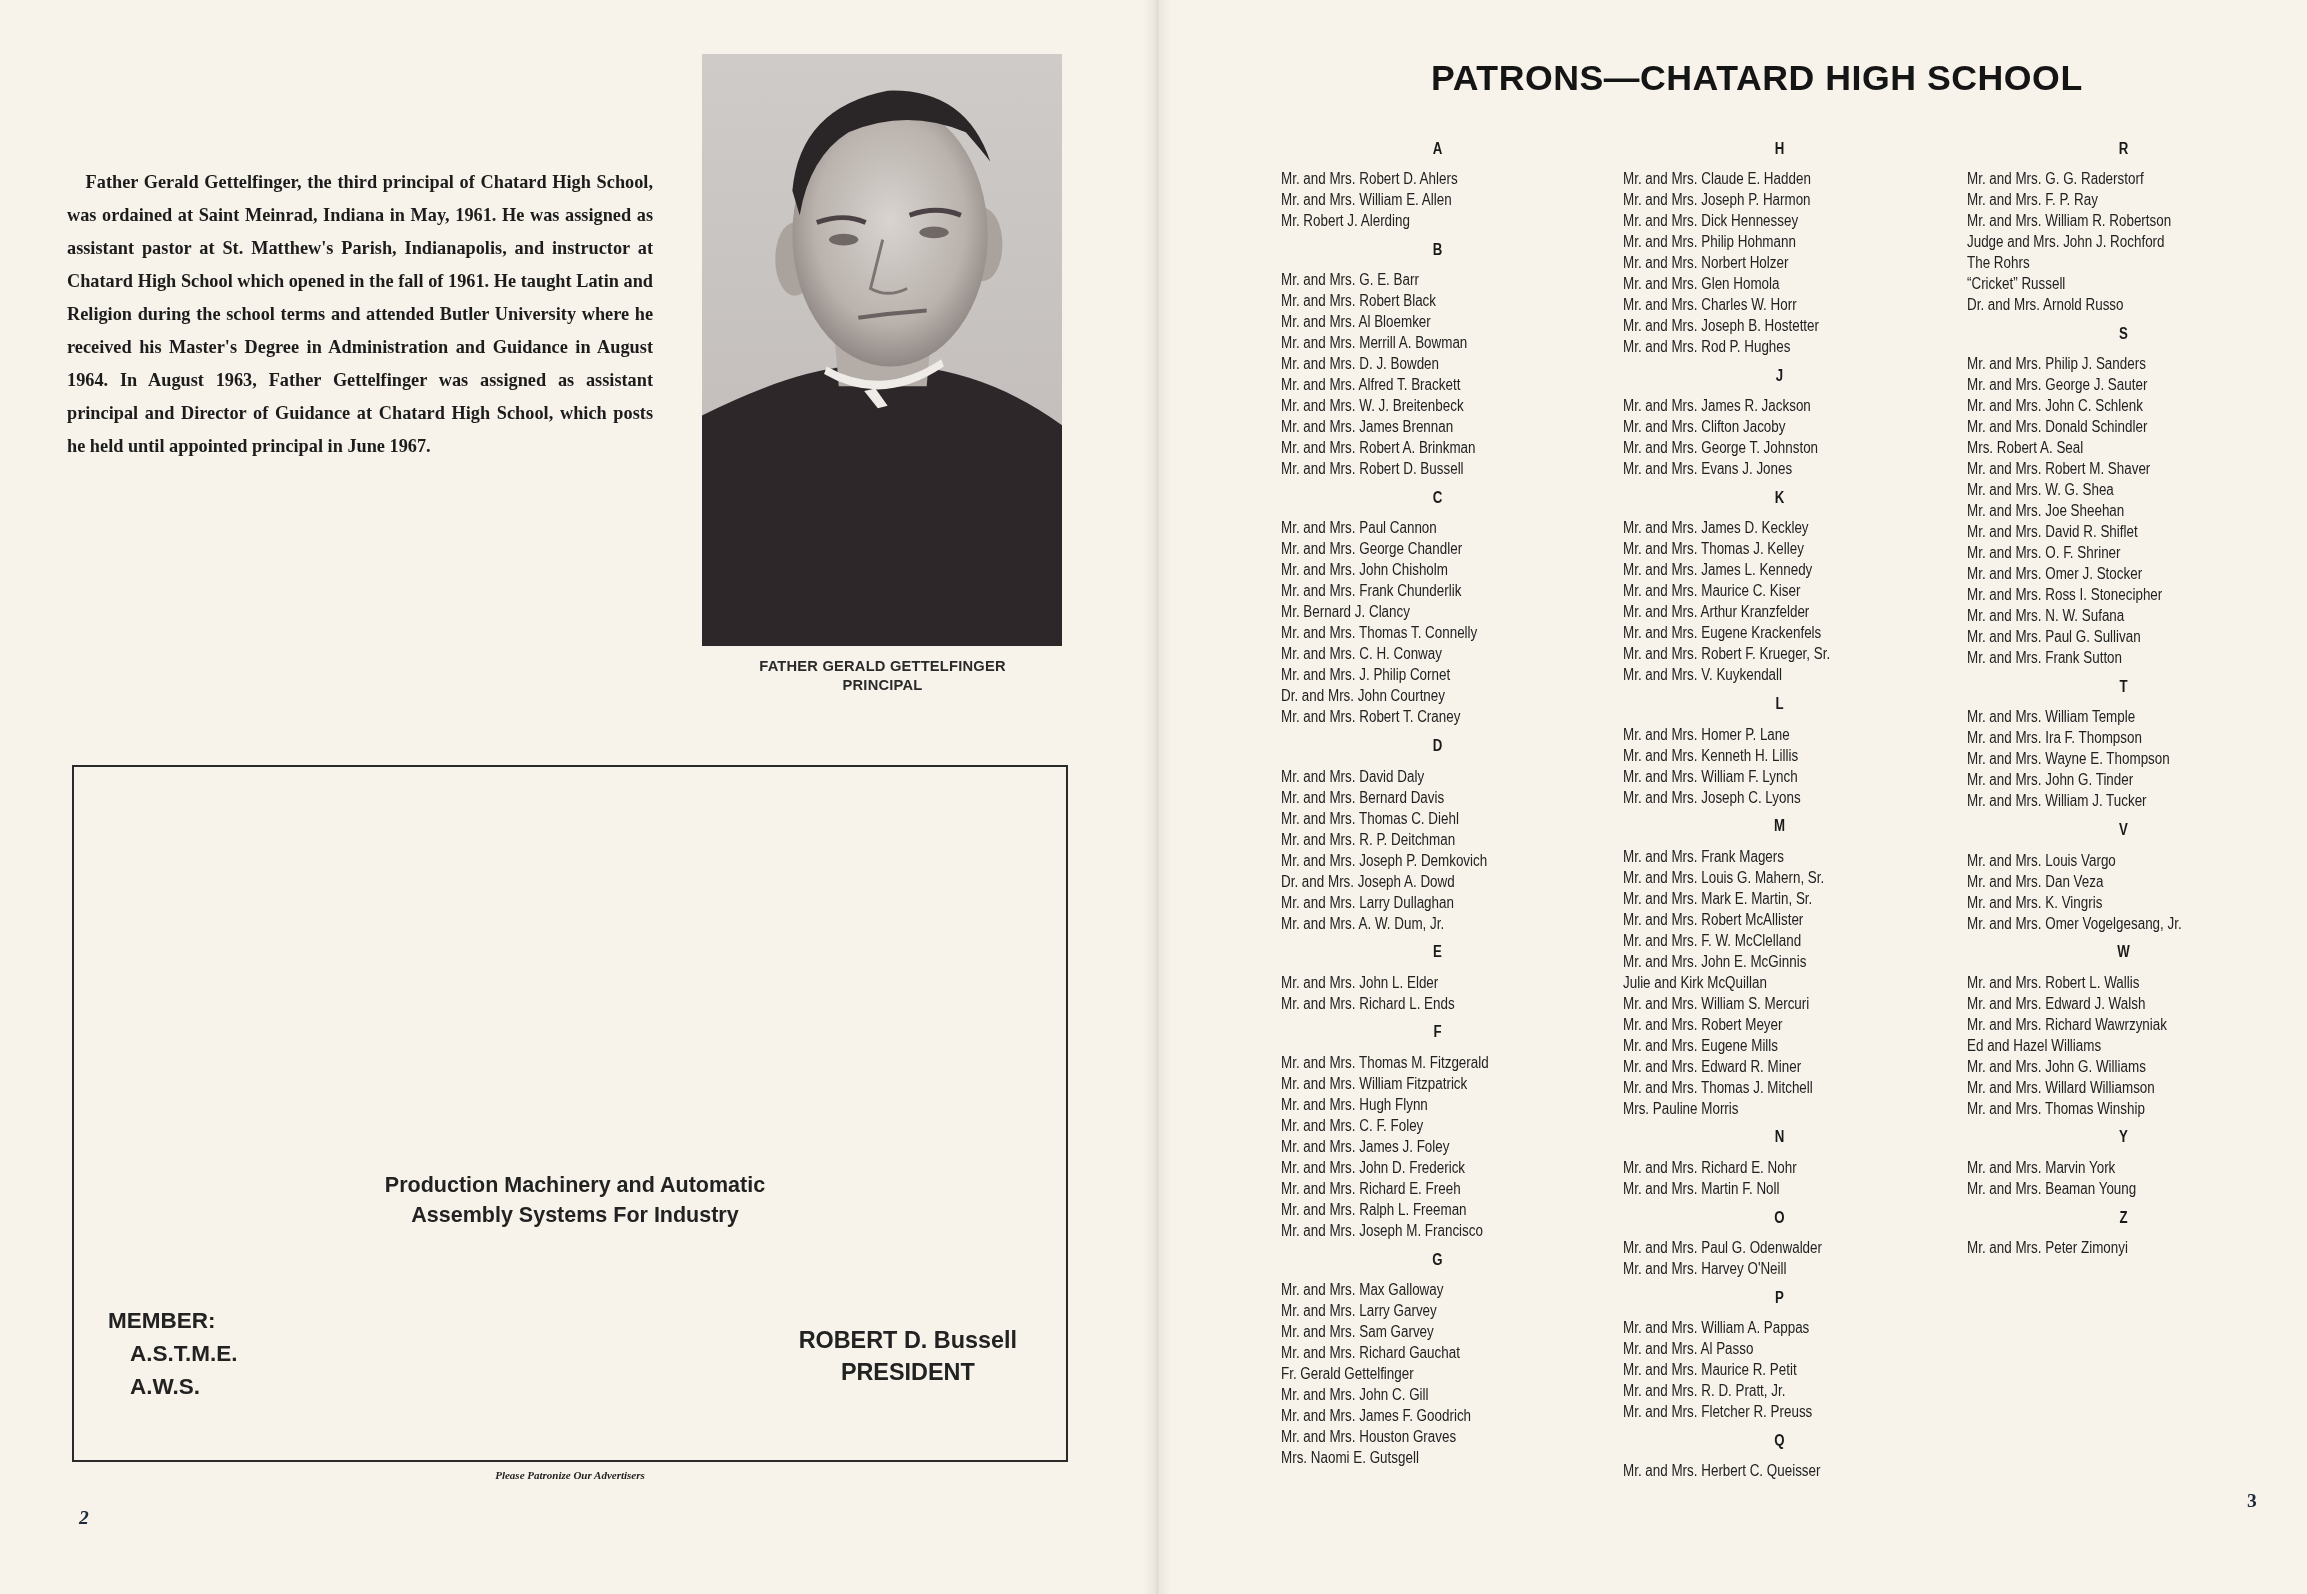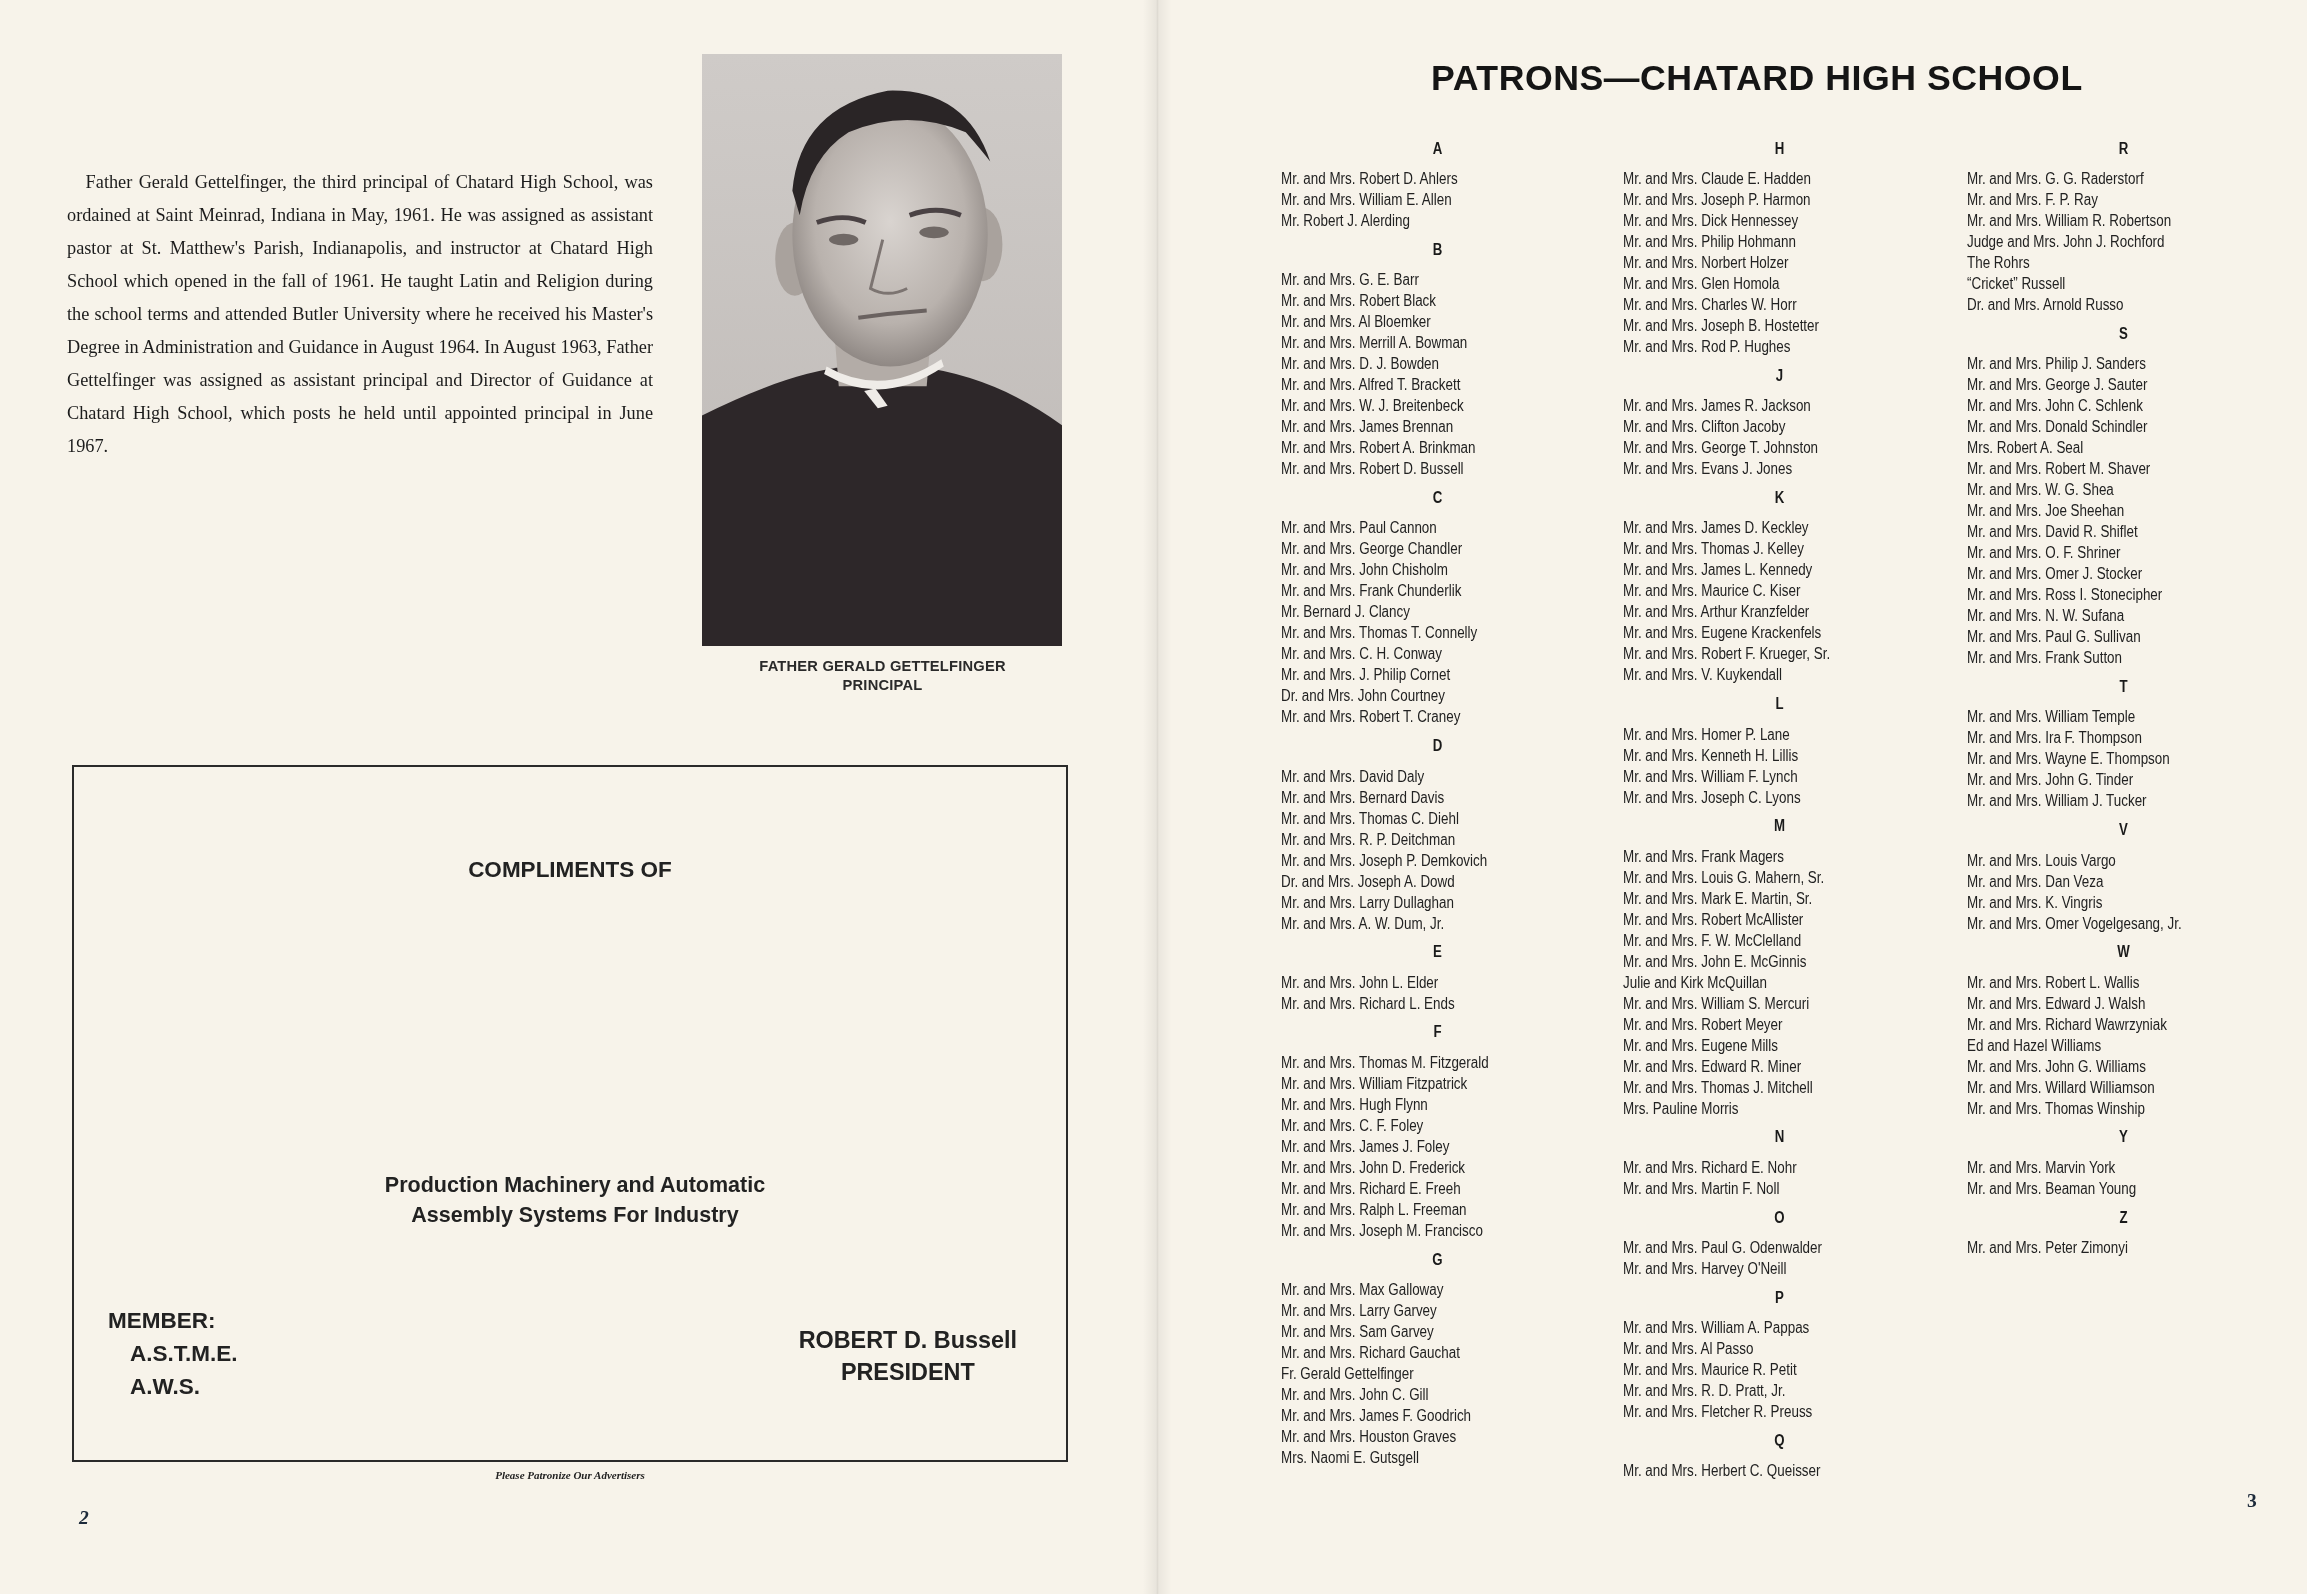--- a/index.html
+++ b/index.html
@@ -12,21 +12,21 @@
   }
   .spread { position: absolute; inset: 0; }
   .gutter {
     position: absolute; left: 1143px; top: 0; width: 29px; height: 1594px;
     background: linear-gradient(to right, rgba(0,0,0,0) 0%, rgba(0,0,0,0.06) 45%, rgba(0,0,0,0.10) 50%, rgba(0,0,0,0.05) 55%, rgba(0,0,0,0) 100%);
   }
   
   .bio {
     position: absolute; left: 67px; top: 166px; width: 586px;
     font-family: "Liberation Serif", serif; font-size: 18.3px; line-height: 33px;
-    text-align: justify; text-indent: 18.6px; color: #1c1c1c;
+    text-align: justify; text-indent: 18.6px; color: #1c1c1c; font-weight: bold;
   }
   .photo-frame {
     position: absolute; left: 702px; top: 54px; width: 360px; height: 592px;
     background: #2a2628; overflow: hidden;
   }
   .photo-frame svg { width: 100%; height: 100%; display: block; }
   .caption {
     position: absolute; left: 703px; top: 657px; width: 359px;
     text-align: center; font-weight: bold; font-size: 14.7px; line-height: 18.6px;
     font-family: "Liberation Sans", sans-serif; color: #2a2a2a; letter-spacing: 0.2px;
@@ -143,21 +143,20 @@
         <path d="M320 540 Q390 530 460 525" stroke="#6a6260" stroke-width="8" fill="none"></path>
       </svg>
     </div>
 
     <div class="caption">
       <div>FATHER GERALD GETTELFINGER</div>
       <div>PRINCIPAL</div>
     </div>
 
     <div class="ad-box">
-      <div class="ad-compliments">COMPLIMENTS OF</div>
       <div class="ad-tagline">
         <div>Production Machinery and Automatic</div>
         <div>Assembly Systems For Industry</div>
       </div>
       <div class="ad-member">
         <div>MEMBER:</div>
         <div class="sub">A.S.T.M.E.</div>
         <div class="sub">A.W.S.</div>
       </div>
       <div class="ad-president">

